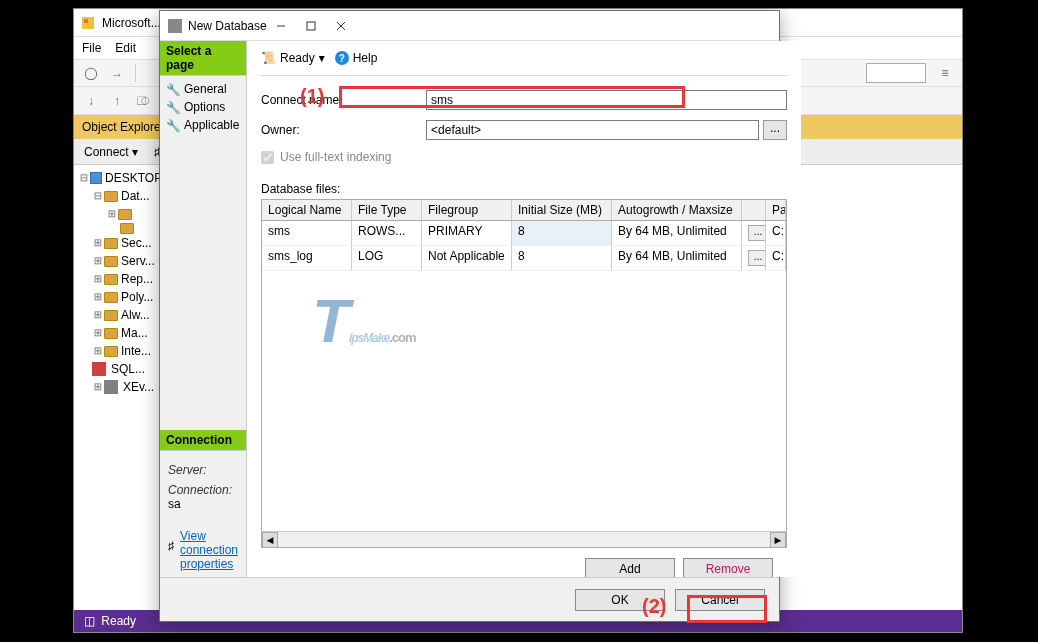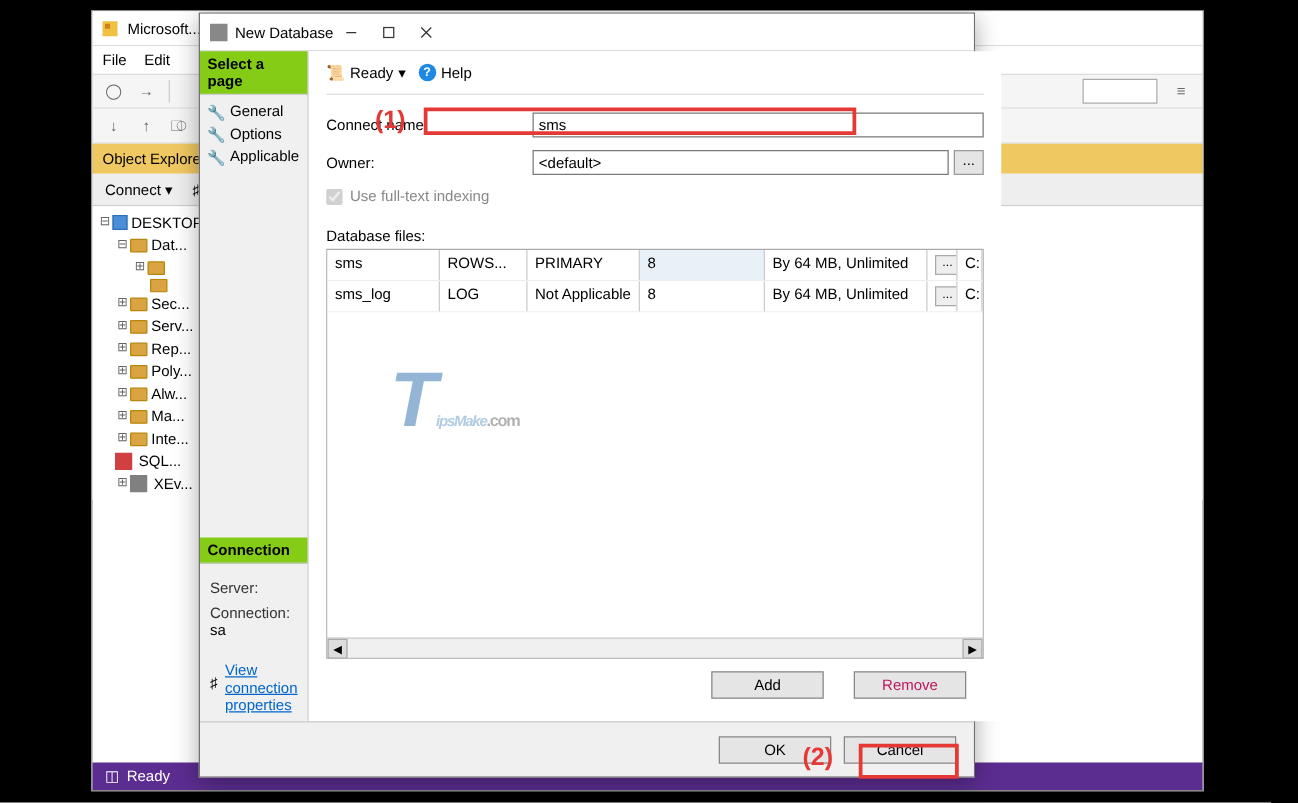--- a/index.html
+++ b/index.html
@@ -42,21 +42,21 @@
 .dlg-titlebar { height: 30px; background: #fff; display: flex; align-items: center; padding: 0 8px; border-bottom: 1px solid #ddd; }
 .dlg-titlebar .icon { width: 14px; height: 14px; margin-right: 6px; background: #888; }
 .dlg-body { display: flex; height: calc(100% - 30px - 44px); }
 .dlg-left { width: 170px; background: #f0f0f0; border-right: 1px solid #ccc; display: flex; flex-direction: column; }
 .left-sec-hdr { background: #84cc16; padding: 3px 6px; font-weight: bold; border-bottom: 1px solid #ccc; }
 .left-items { padding: 4px 6px; }
 .left-item { display: flex; align-items: center; gap: 6px; padding: 2px 0; cursor: pointer; }
 .wrench { width: 12px; height: 12px; color: #555; }
 .conn-sec { margin-top: auto; }
 .conn-body { padding: 6px 8px; }
-.conn-body .lbl { color: #333; margin-top: 6px; }
+.conn-body .lbl { color: #333; margin-top: 6px; font-style: italic; }
 .conn-body .link { color: #0066cc; text-decoration: underline; cursor: pointer; margin-top: 8px; display: inline-block; }
 
 .dlg-right { flex: 1; background: #fff; padding: 10px 14px; display: flex; flex-direction: column; }
 .script-bar { display: flex; align-items: center; gap: 10px; padding-bottom: 10px; border-bottom: 1px solid #ddd; }
 .script-bar .sbtn { display: flex; align-items: center; gap: 4px; cursor: pointer; }
 .help-icon { width: 14px; height: 14px; border-radius: 50%; background: #1e88e5; color: #fff; display: flex; align-items: center; justify-content: center; font-weight: bold; font-size: 10px; }
 
 .form-area { padding-top: 14px; }
 .form-row { display: flex; align-items: center; margin-bottom: 10px; }
 .form-row .flabel { width: 165px; }
@@ -70,21 +70,21 @@
 .grid-hdr { display: flex; background: #f0f0f0; border-bottom: 1px solid #aaa; }
 .grid-hdr > div, .grid-row > div { padding: 3px 6px; border-right: 1px solid #ccc; overflow: hidden; white-space: nowrap; }
 .grid-row { display: flex; background: #fff; border-bottom: 1px solid #eee; }
 .c-name { width: 90px; } .c-type { width: 70px; } .c-fg { width: 90px; } .c-size { width: 100px; } .c-grow { width: 130px; } .c-btn { width: 24px; } .c-path { width: 20px; }
 .mini-btn { width: 20px; height: 16px; border: 1px solid #aaa; background: #eee; font-size: 10px; text-align: center; cursor: pointer; margin: 1px 0; }
 .grid-space { height: 260px; background: #fff; }
 .grid-scroll { height: 16px; background: #f0f0f0; border-top: 1px solid #ccc; display: flex; }
 .grid-scroll .sbtn2 { width: 16px; height: 16px; background: #ddd; border: 1px solid #aaa; text-align: center; font-size: 9px; line-height: 14px; cursor: pointer; }
 .grid-scroll .track { flex: 1; }
 
-.btn-row { display: flex; justify-content: flex-end; gap: 24px; padding: 10px 14px 0 0; }
+.btn-row { display: flex; justify-content: flex-end; gap: 8px; padding: 10px 14px 0 0; }
 .btn { width: 90px; height: 22px; border: 1px solid #888; background: #e5e5e5; cursor: pointer; }
 .btn:disabled { color: #be185d; }
 
 .dlg-footer { position: absolute; bottom: 0; left: 0; right: 0; height: 44px; background: #f0f0f0; border-top: 1px solid #ccc; display: flex; align-items: center; justify-content: flex-end; padding: 0 14px; gap: 10px; }
 
 
 .red-box { position: absolute; border: 3px solid #e53935; pointer-events: none; }
 .annot { position: absolute; color: #e53935; font-size: 20px; font-weight: bold; }
 
 
@@ -303,20 +303,29 @@
           <input type="text" value="&lt;default&gt;" style="">
           <div class="browse">...</div>
         </div>
         <div class="chk-row">
           <input type="checkbox" checked="" disabled="" style="">
           <span>Use full-text indexing</span>
         </div>
 
         <div class="files-lbl">Database files:</div>
         <div class="grid">
+          <div class="grid-hdr">
+            <div class="c-name">Logical Name</div>
+            <div class="c-type">File Type</div>
+            <div class="c-fg">Filegroup</div>
+            <div class="c-size">Initial Size (MB)</div>
+            <div class="c-grow">Autogrowth / Maxsize</div>
+            <div class="c-btn"></div>
+            <div class="c-path">Pa</div>
+          </div>
           <div class="grid-row">
             <div class="c-name">sms</div>
             <div class="c-type">ROWS...</div>
             <div class="c-fg">PRIMARY</div>
             <div class="c-size" style="background:#e8f0f8">8</div>
             <div class="c-grow">By 64 MB, Unlimited</div>
             <div class="c-btn">
                 <div class="mini-btn">...</div>
               </div>
             <div class="c-path">C:</div>

